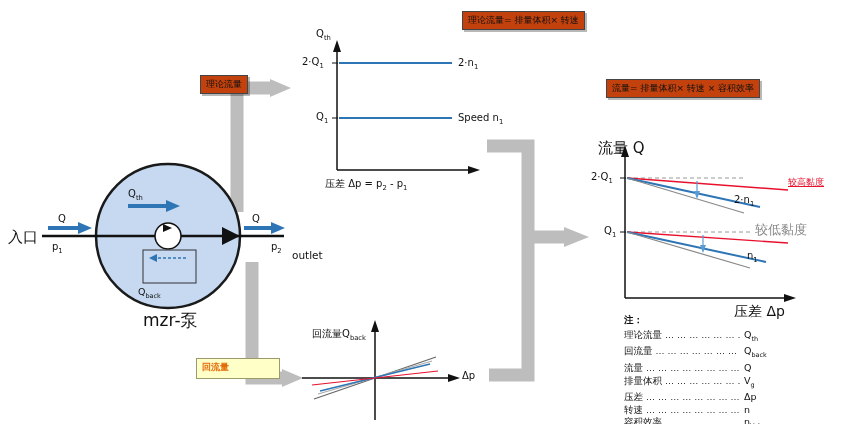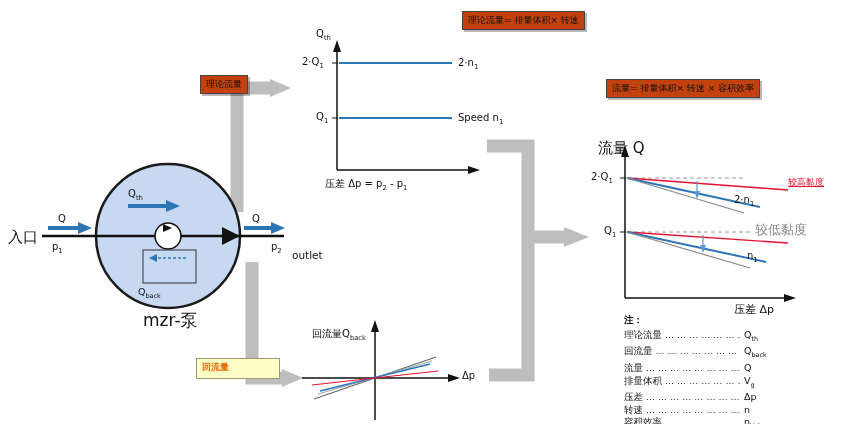--- a/index.html
+++ b/index.html
@@ -154,21 +154,21 @@
   <div class="lbl" style="left:312px;top:328px;">回流量Q<sub>back</sub></div>
   <div class="lbl" style="left:462px;top:370px;">Δp</div>
 
   <div class="lbl" style="left:598px;top:140px;font-size:15px;">流量 Q</div>
   <div class="lbl" style="left:591px;top:171px;">2·Q<sub>1</sub></div>
   <div class="lbl" style="left:604px;top:225px;">Q<sub>1</sub></div>
   <div class="lbl" style="left:734px;top:194px;">2·n<sub>1</sub></div>
   <div class="lbl" style="left:747px;top:250px;">n<sub>1</sub></div>
   <div class="lbl red" style="left:788px;top:178px;font-size:9px;">较高黏度</div>
   <div class="lbl gray-small" style="left:755px;top:223px;">较低黏度</div>
-  <div class="lbl" style="left:734px;top:304px;font-size:11px;">压差 Δp</div>
+  <div class="lbl" style="left:734px;top:304px;font-size:14px;">压差 Δp</div>
 
   <div class="note-box">
     <div class="note-title">回流量</div>
   </div>
 
   <div id="legend">
     <div class="lg-title">注：</div>
     <div class="lg-row">
       <span class="lg-label">理论流量</span>
       <span class="lg-dots">... ... ... ... ... ... ... ...</span>

